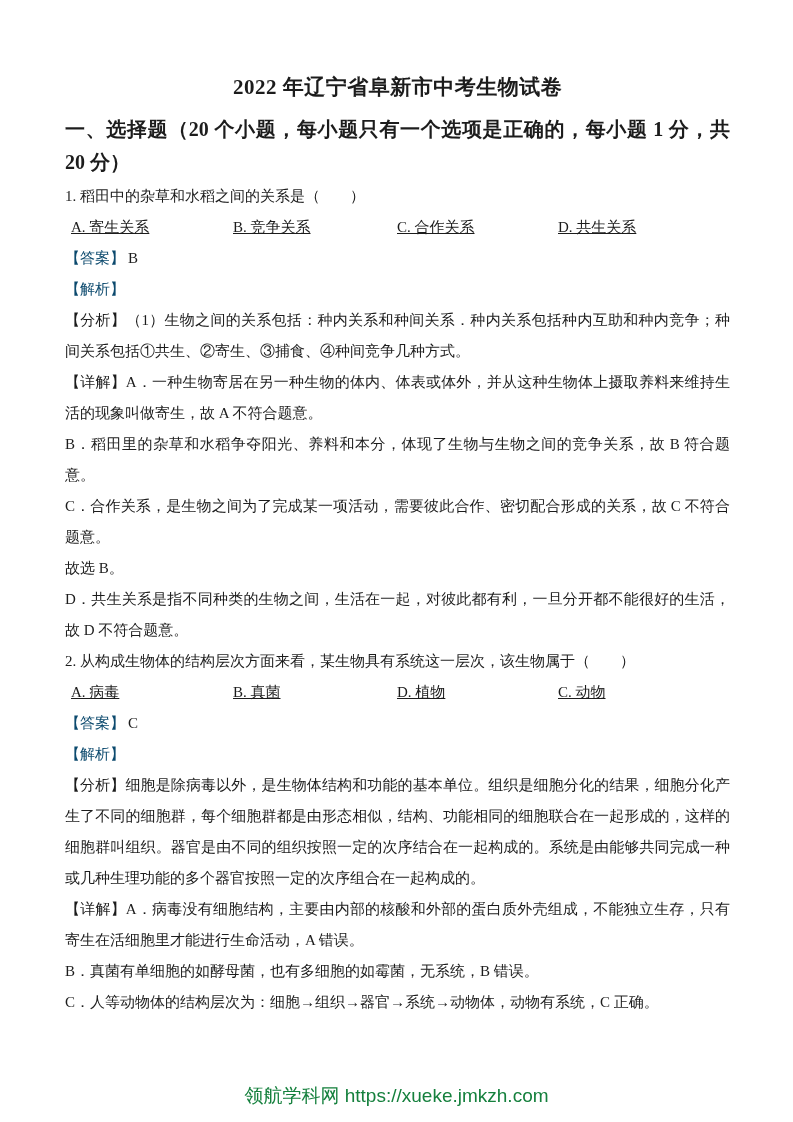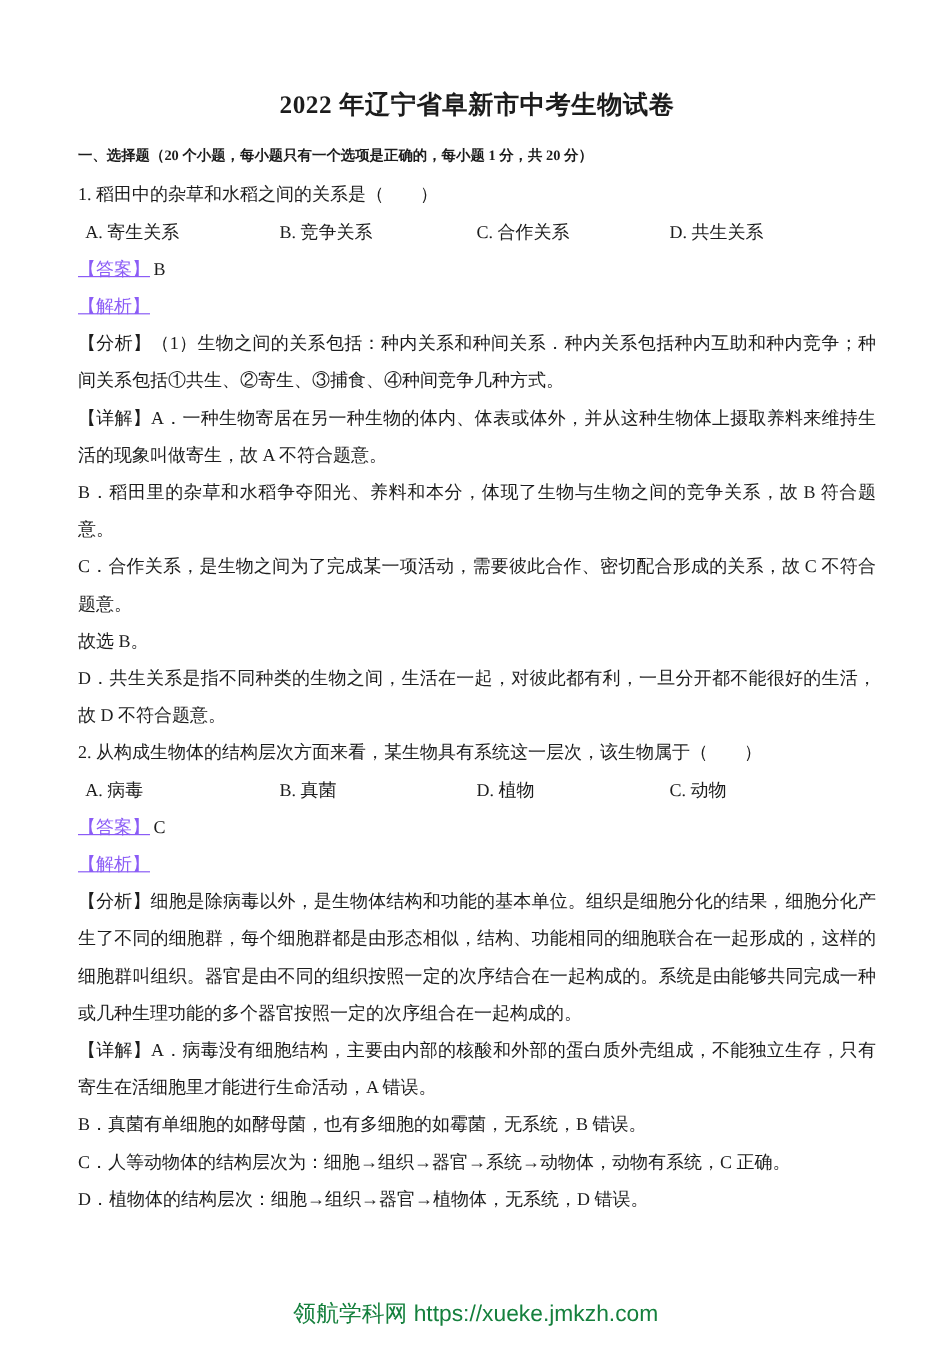--- a/index.html
+++ b/index.html
@@ -18,40 +18,40 @@
   .doc-title {
     margin: 0 0 11px 0;
     text-align: center;
     font-size: 21px;
     font-weight: bold;
     line-height: 30px;
     letter-spacing: 0.5px;
   }
   .section-heading {
     margin: 0 0 2px 0;
-    font-size: 12px;
+    font-size: 20px;
     font-weight: bold;
     line-height: 33px;
     text-align: justify;
   }
   .doc-body { font-size: 15px; }
   .line {
     margin: 0;
     line-height: 31px;
     text-align: justify;
     text-justify: inter-ideograph;
   }
   .options-row {
     display: grid;
     grid-template-columns: 162px 164px 161px 1fr;
     padding-left: 6px;
     line-height: 31px;
   }
-  .option { white-space: nowrap; }
-  .accent { color: #8b5cf6; margin-right: 3px; text-decoration: underline; }
+  .option { white-space: nowrap; text-decoration: underline; }
+  .accent { color: #0c4a6e; margin-right: 3px; }
   .doc-footer {
     position: absolute;
     left: 0;
     right: 0;
     bottom: 30px;
     text-align: center;
     font-family: "Liberation Sans", "DejaVu Sans", sans-serif;
     font-size: 19px;
     color: #15803d;
     line-height: 24px;
@@ -87,19 +87,18 @@
         <span class="option">B. 真菌</span>
         <span class="option">D. 植物</span>
         <span class="option">C. 动物</span>
       </div>
       <p class="line answer"><span class="accent">【答案】</span><span>C</span></p>
       <p class="line label"><span class="accent">【解析】</span></p>
       <p class="line para">【分析】细胞是除病毒以外，是生物体结构和功能的基本单位。组织是细胞分化的结果，细胞分化产生了不同的细胞群，每个细胞群都是由形态相似，结构、功能相同的细胞联合在一起形成的，这样的细胞群叫组织。器官是由不同的组织按照一定的次序结合在一起构成的。系统是由能够共同完成一种或几种生理功能的多个器官按照一定的次序组合在一起构成的。</p>
       <p class="line para">【详解】A．病毒没有细胞结构，主要由内部的核酸和外部的蛋白质外壳组成，不能独立生存，只有寄生在活细胞里才能进行生命活动，A 错误。</p>
       <p class="line para">B．真菌有单细胞的如酵母菌，也有多细胞的如霉菌，无系统，B 错误。</p>
       <p class="line para">C．人等动物体的结构层次为：细胞→组织→器官→系统→动物体，动物有系统，C 正确。</p>
-      <p class="line para">D．植物体的结构层次：细胞→组织→器官→植物体，无系统，D 错误。</p>
     </div>
 
   <div class="doc-footer">
     <span>领航学科网 https://xueke.jmkzh.com</span>
   </div>
 </div>
 
 </body></html>

